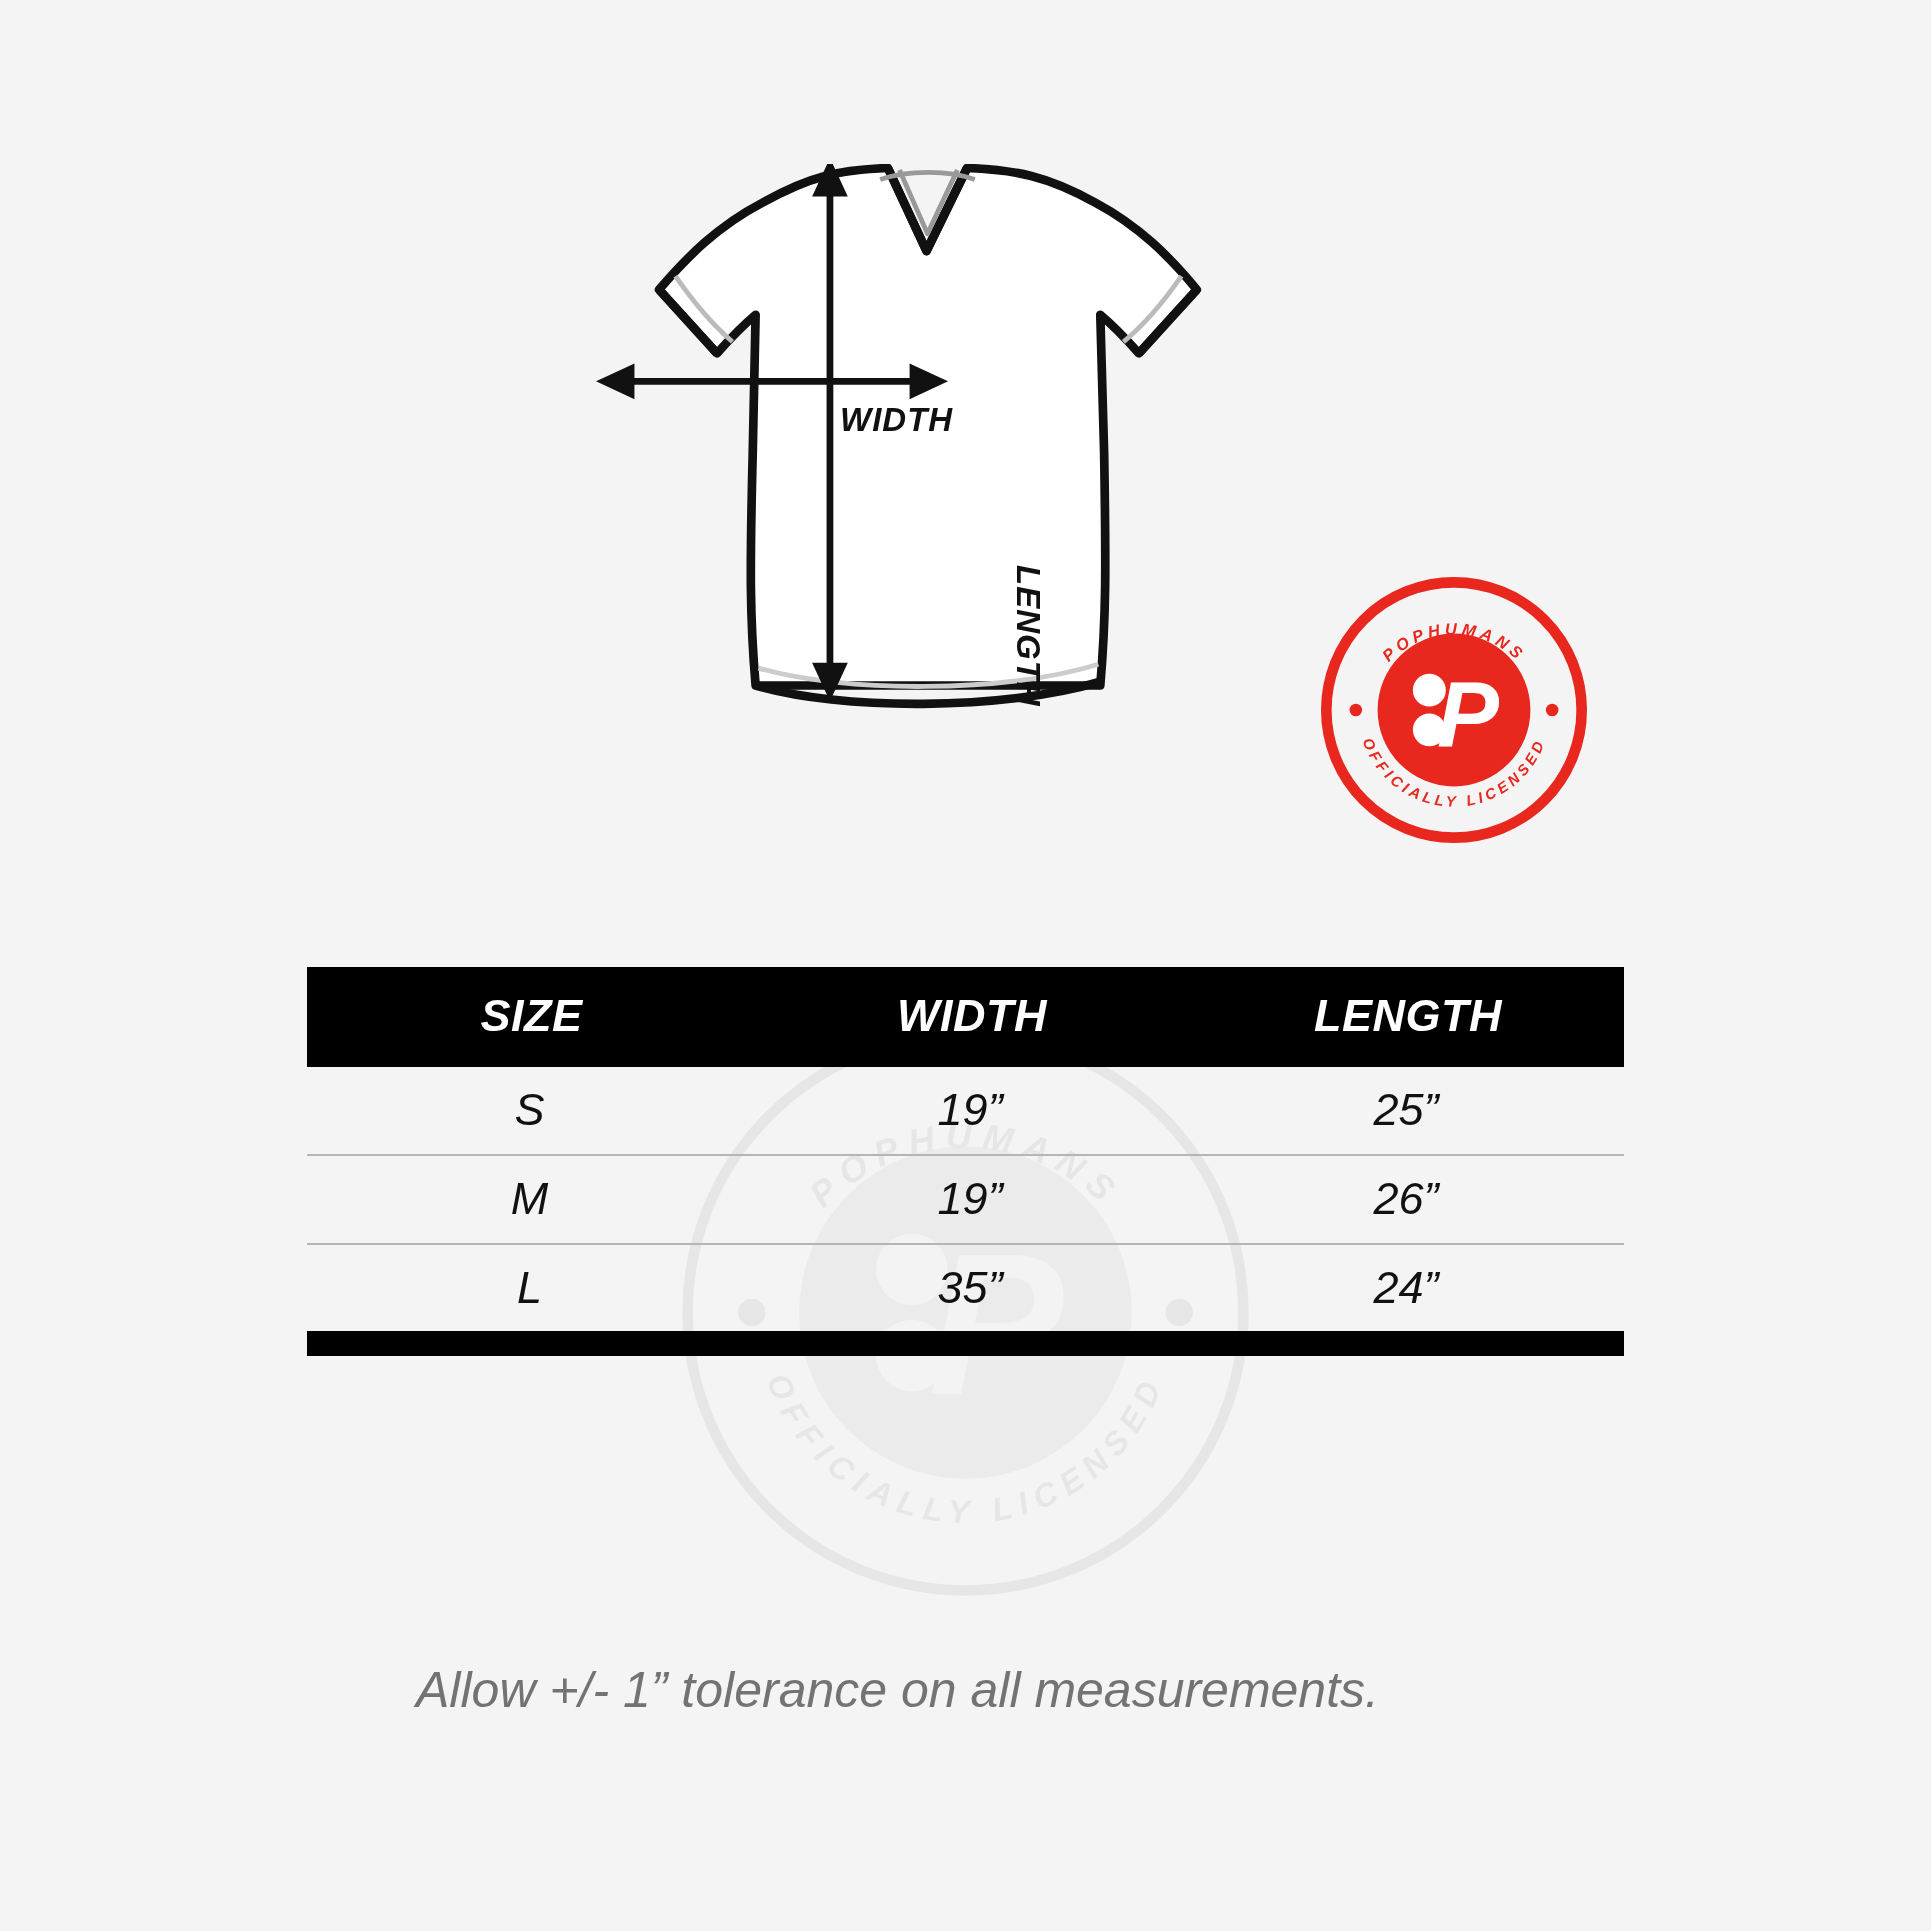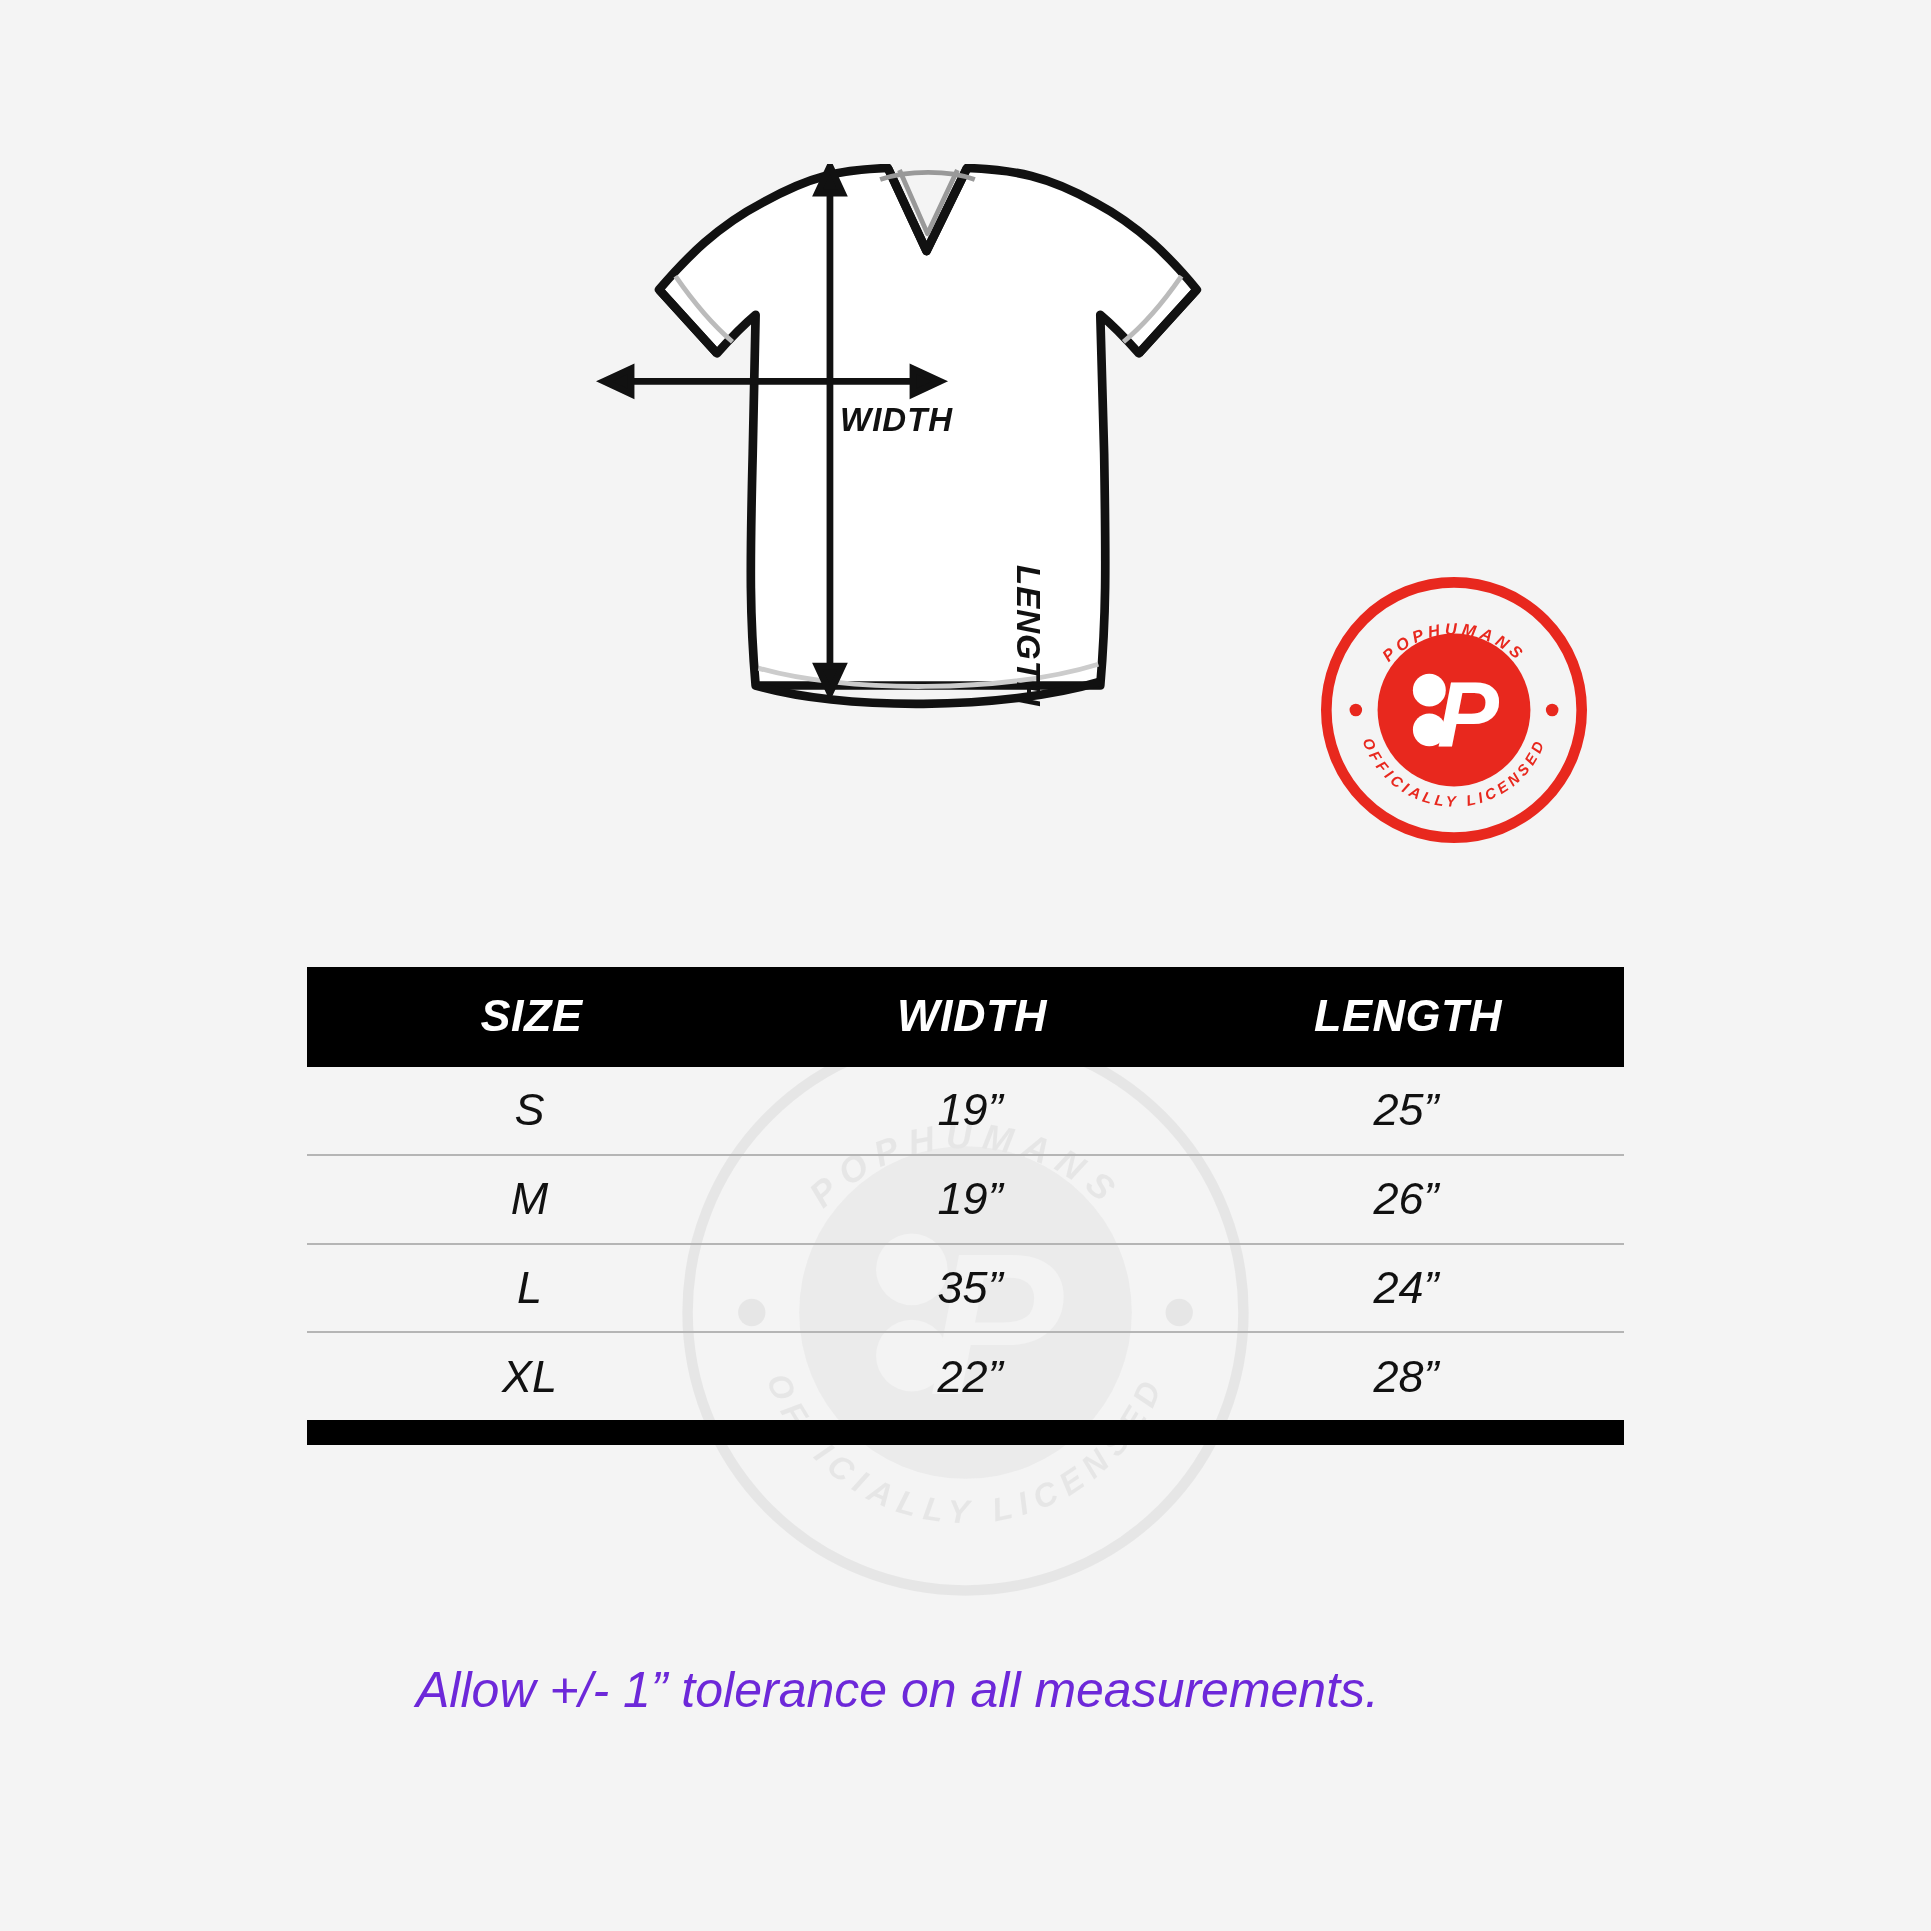--- a/index.html
+++ b/index.html
@@ -108,21 +108,21 @@
     background: #000;
     width: 100%;
   }
   .tolerance {
     position: absolute;
     left: 0;
     top: 1661px;
     width: 1795px;
     text-align: center;
     font-size: 50px;
-    color: #6d28d9;
+    color: #737373;
   }
   
   col.c-size { width: 33.8%; }
   col.c-width { width: 33.1%; }
   col.c-length { width: 33.1%; }
 </style>
 </head>
 <body>
 
 <div class="page">
@@ -243,25 +243,20 @@
         <tr>
           <td>M</td>
           <td>19”</td>
           <td>26”</td>
         </tr>
         <tr>
           <td>L</td>
           <td>35”</td>
           <td>24”</td>
         </tr>
-        <tr>
-          <td>XL</td>
-          <td>22”</td>
-          <td>28”</td>
-        </tr>
       </tbody>
     </table>
     <div class="table-footbar"></div>
   </div>
 
   <div class="tolerance">Allow +/- 1” tolerance on all measurements.</div>
 
 </div>
 
 

